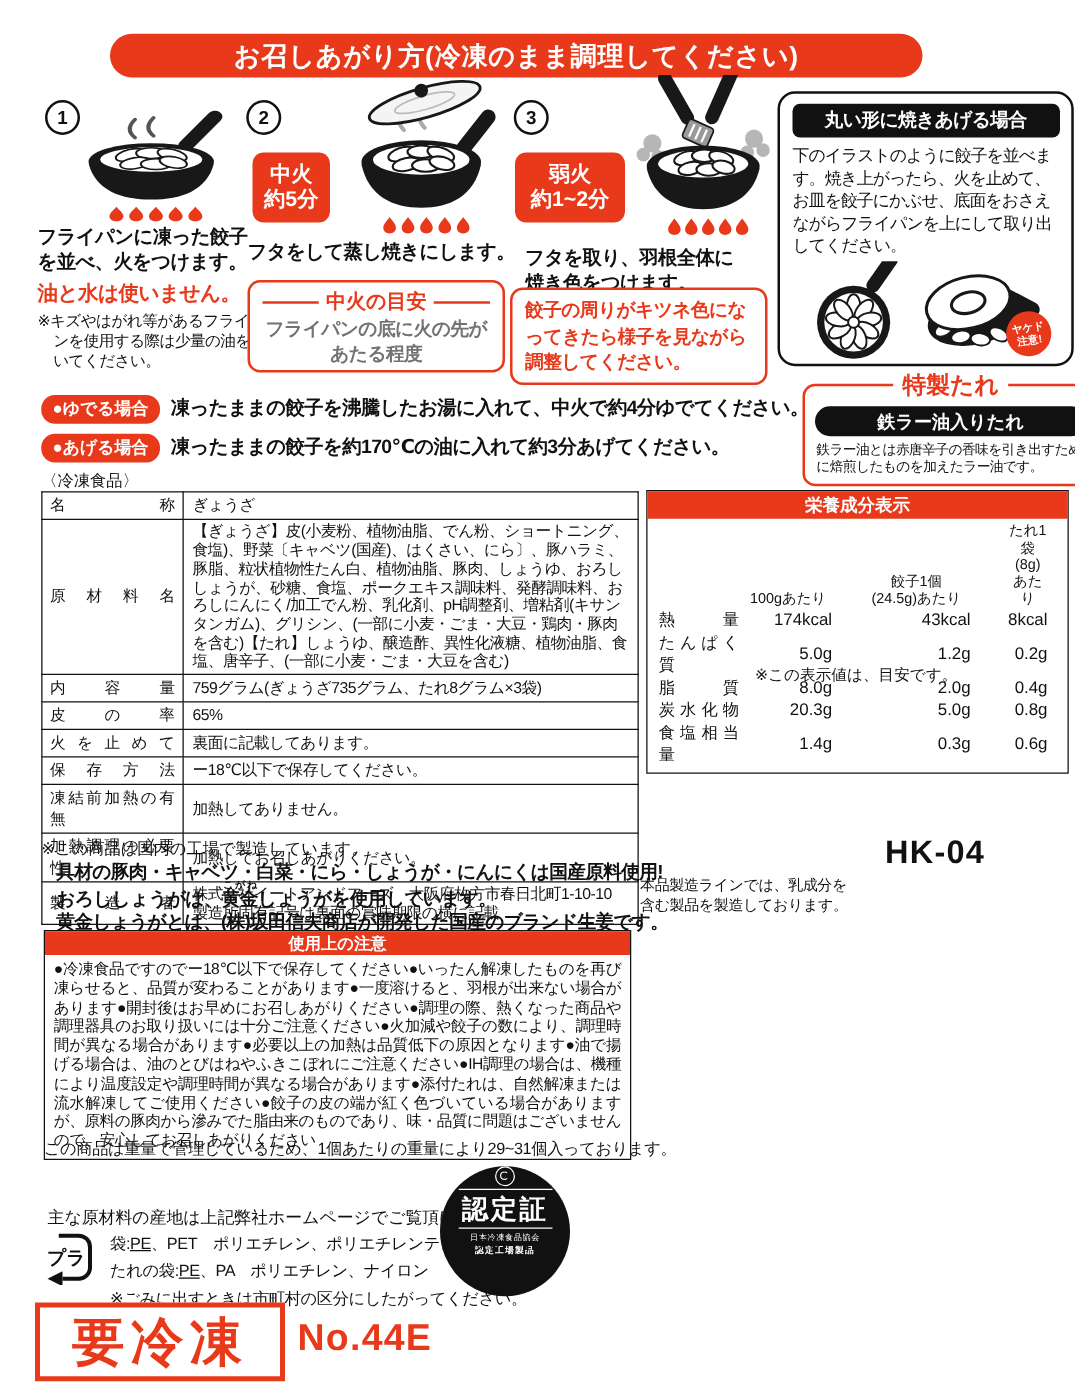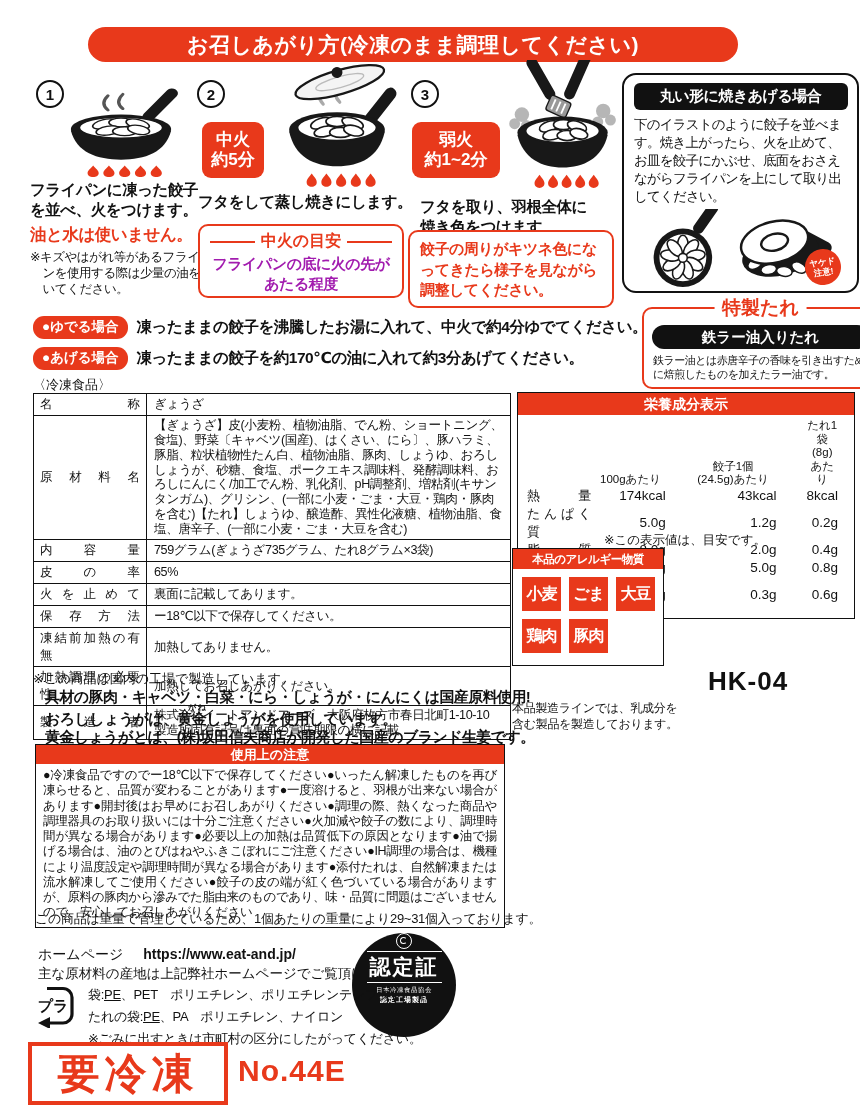--- a/index.html
+++ b/index.html
@@ -22,21 +22,21 @@
               display:flex;align-items:center;justify-content:center;text-align:center;line-height:1.2;}
 
   .caption{font-size:15.5px;font-weight:bold;line-height:1.32;letter-spacing:-0.5px;}
   .highlight{font-size:16.5px;font-weight:bold;color:#e8391b;letter-spacing:-0.5px;}
   .small-note{font-size:12.5px;line-height:1.28;letter-spacing:-0.5px;padding-left:1em;text-indent:-1em;}
 
   .guide-box{border:2px solid #e8391b;border-radius:10px;background:#fff;text-align:center;}
   .guide-title{display:flex;align-items:center;gap:6px;margin:5px 10px 0 10px;color:#e8391b;
                font-weight:bold;font-size:16px;}
   .guide-title::before,.guide-title::after{content:"";flex:1;border-top:2px solid #e8391b;}
-  .guide-body{color:#a21caf;font-weight:bold;font-size:15px;line-height:1.3;margin-top:2px;letter-spacing:-0.5px;}
+  .guide-body{color:#737373;font-weight:bold;font-size:15px;line-height:1.3;margin-top:2px;letter-spacing:-0.5px;}
 
   .note-box{border:2px solid #e8391b;border-radius:10px;background:#fff;color:#e8391b;
             font-weight:bold;font-size:15px;line-height:1.38;padding:7px 10px;letter-spacing:-0.5px;}
 
   
   .round-panel{left:622px;top:73px;width:233px;height:216px;border:2.5px solid #111;border-radius:14px;background:#fff;}
   .panel-title{margin:8px auto 0 auto;width:214px;height:27px;background:#111;border-radius:6px;
                color:#fff;font-weight:bold;font-size:15px;display:flex;align-items:center;justify-content:center;letter-spacing:-0.5px;}
   .panel-body{margin:6px 9px 0 10px;font-size:13.5px;line-height:1.33;letter-spacing:-0.8px;}
   .burn-badge{position:absolute;right:16px;bottom:6px;width:36px;height:36px;border-radius:50%;background:#e8391b;
@@ -394,51 +394,37 @@
         <td class="nut-v pr1">1.4g</td>
         <td class="nut-v pr2">0.3g</td>
         <td class="nut-v pr3">0.6g</td>
           </tr>
     </tbody>
       </table>
     <div style="height:5px;"></div>
   </div>
   <div class="abs nut-foot" style="left:517px;top:532px;">※この表示値は、目安です。</div>
 
-  <div class="abs allergy-box">
-    <div class="al-title">本品のアレルギー物質</div>
-    <div class="al-body">
-      <span class="tag">小麦</span>
-      <span class="tag">ごま</span>
-      <span class="tag">大豆</span>
-      <span class="tag">鶏肉</span>
-      <span class="tag">豚肉</span>
-    </div>
-  </div>
   <div class="abs allergy-note pre" style="left:512px;top:672px;width:170px;">本品製造ラインでは、乳成分を
 含む製品を製造しております。</div>
   <div class="abs code" style="left:708px;top:666px;">HK-04</div>
 
   <div class="abs factory-note" style="left:33px;top:670px;">※この商品は国内の工場で製造しています。</div>
   <div class="abs bold-line" style="left:45px;top:688px;">具材の豚肉・キャベツ・白菜・にら・しょうが・にんにくは国産原料使用!</div>
   <div class="abs bold-line" style="left:45px;top:703px;">
     <span>おろししょうがは、</span><ruby><rb>黄金</rb><rt>こがね</rt></ruby><span>しょうがを使用しています。</span>
   </div>
   <div class="abs bold-line" style="left:45px;top:728px;">黄金しょうがとは、(株)坂田信夫商店が開発した国産のブランド生姜です。</div>
 
   <div class="abs caution">
     <div class="c-title">使用上の注意</div>
     <div class="c-body">●冷凍食品ですのでー18℃以下で保存してください●いったん解凍したものを再び凍らせると、品質が変わることがあります●一度溶けると、羽根が出来ない場合があります●開封後はお早めにお召しあがりください●調理の際、熱くなった商品や調理器具のお取り扱いには十分ご注意ください●火加減や餃子の数により、調理時間が異なる場合があります●必要以上の加熱は品質低下の原因となります●油で揚げる場合は、油のとびはねやふきこぼれにご注意ください●IH調理の場合は、機種により温度設定や調理時間が異なる場合があります●添付たれは、自然解凍または流水解凍してご使用ください●餃子の皮の端が紅く色づいている場合がありますが、原料の豚肉から滲みでた脂由来のものであり、味・品質に問題はございませんので、安心してお召しあがりください</div>
   </div>
   <div class="abs weight-note" style="left:35px;top:910px;">この商品は重量で管理しているため、1個あたりの重量により29~31個入っております。</div>
 
-  <div class="abs hp-line" style="left:38px;top:946px;">
-    <span>ホームページ</span>
-    <span class="hp-url">https://www.eat-and.jp/</span>
-  </div>
   <div class="abs hp-note" style="left:38px;top:965px;">主な原材料の産地は上記弊社ホームページでご覧頂けます。</div>
 
   <div class="abs cert">
     <div class="cert-ico"></div>
     <div class="cert-title">認定証</div>
     <div class="cert-org">日本冷凍食品協会</div>
     <div class="cert-sub">認定工場製品</div>
   </div>
 
   <div class="abs pla">

